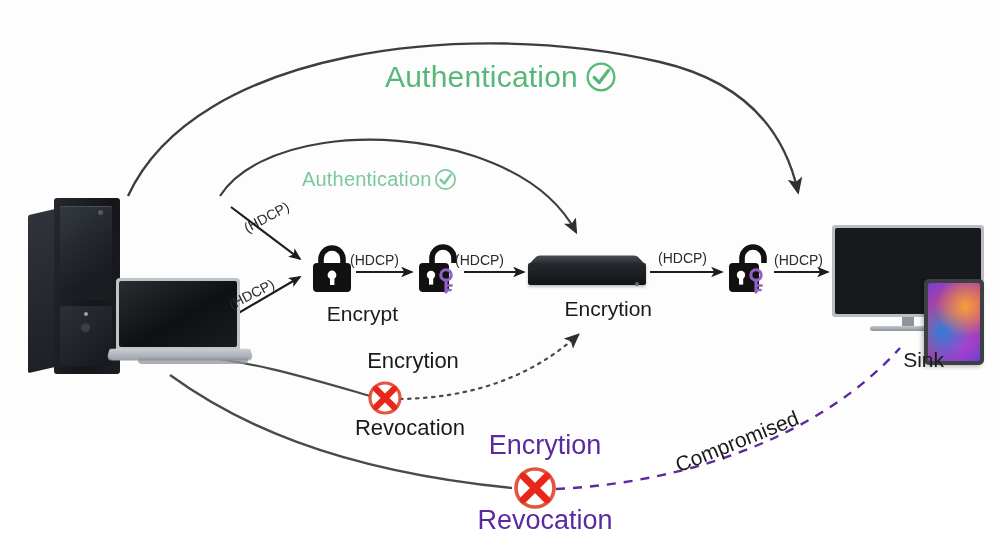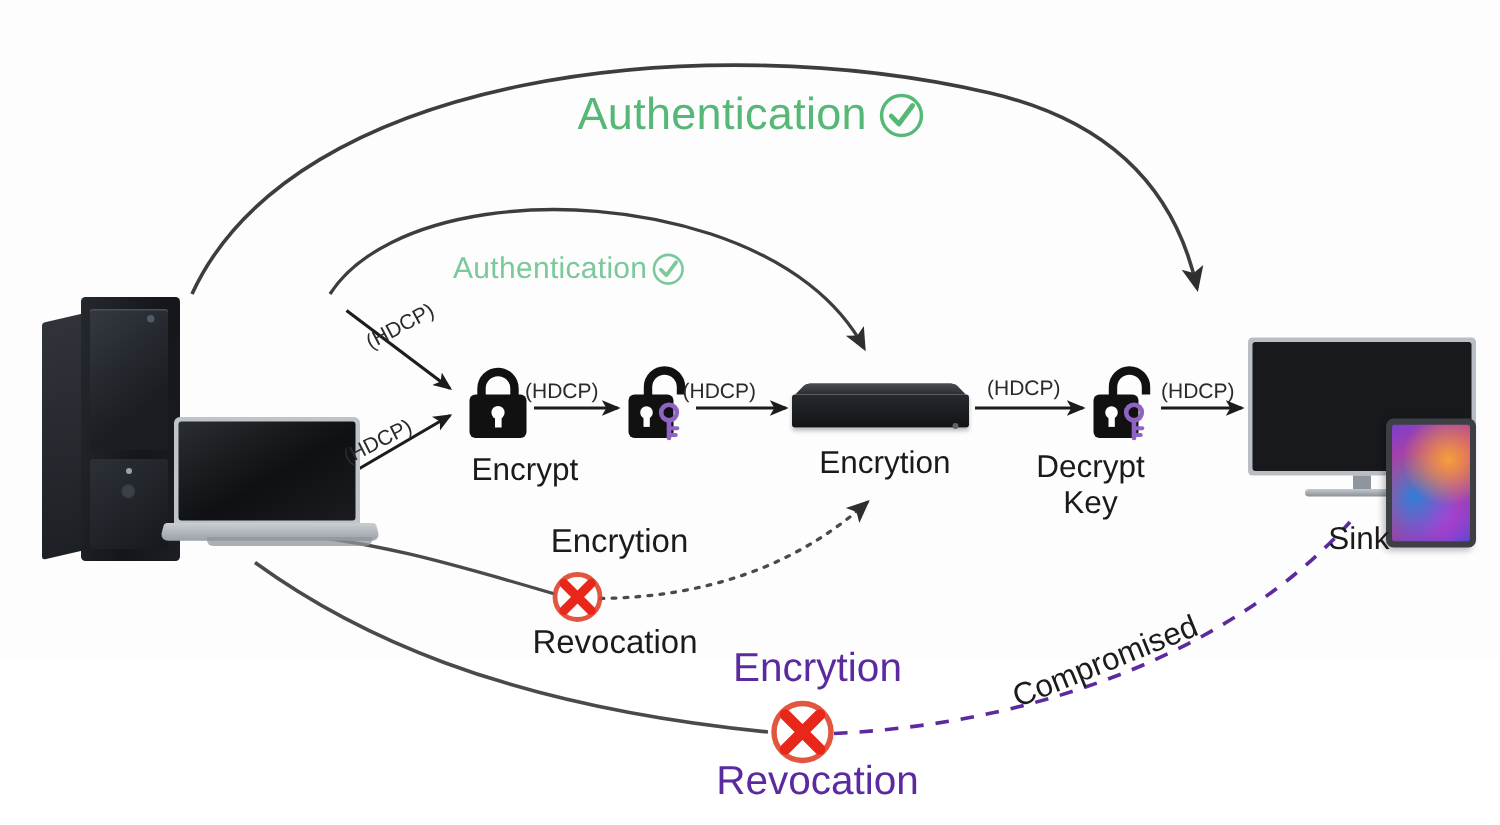--- a/index.html
+++ b/index.html
@@ -19,21 +19,21 @@
     font-size:30px;color:#56b877;letter-spacing:.2px;
   }
   .auth-small{
     left:302px;top:168px;
     font-size:20px;color:#7bc89a;letter-spacing:.2px;
   }
   .auth-row{display:flex;align-items:center;gap:7px;}
   .auth-small .auth-row{gap:2px;}
 
   .node-cap{
-    font-size:21px;color:#1a1a1a;text-align:center;font-weight:400;
+    font-size:21px;color:#1a1a1a;text-align:right;font-weight:400;
   }
   .cap-encrypt{left:302px;top:302px;width:96px;}
   .cap-repeater{left:528px;top:297px;width:124px;}
   .cap-decrypt{left:672px;top:300px;width:110px;line-height:1.12;}
   .cap-sink{left:868px;top:348px;width:76px;}
 
   .hdcp{
     font-size:14px;color:#2a2a2a;font-weight:400;
   }
   .h-diag1{left:242px;top:209px;transform:rotate(-28deg);}
@@ -258,24 +258,20 @@
 
   <div class="lbl hdcp h-diag1">(HDCP)</div>
   <div class="lbl hdcp h-diag2">(HDCP)</div>
   <div class="lbl hdcp h-1">(HDCP)</div>
   <div class="lbl hdcp h-2">(HDCP)</div>
   <div class="lbl hdcp h-3">(HDCP)</div>
   <div class="lbl hdcp h-4">(HDCP)</div>
 
   <div class="lbl node-cap cap-encrypt">Encrypt</div>
   <div class="lbl node-cap cap-repeater">Encrytion</div>
-  <div class="lbl node-cap cap-decrypt">
-    <div>Decrypt</div>
-    <div>Key</div>
-  </div>
   <div class="lbl node-cap cap-sink">Sink</div>
 
   <div class="lbl rev-blk rev-enc-blk">Encrytion</div>
   <div class="lbl rev-blk rev-rev-blk">Revocation</div>
 
   <div class="lbl rev-pur rev-enc-pur">Encrytion</div>
   <div class="lbl rev-pur rev-rev-pur">Revocation</div>
 
   <div class="lbl compromised">Compromised</div>
 

